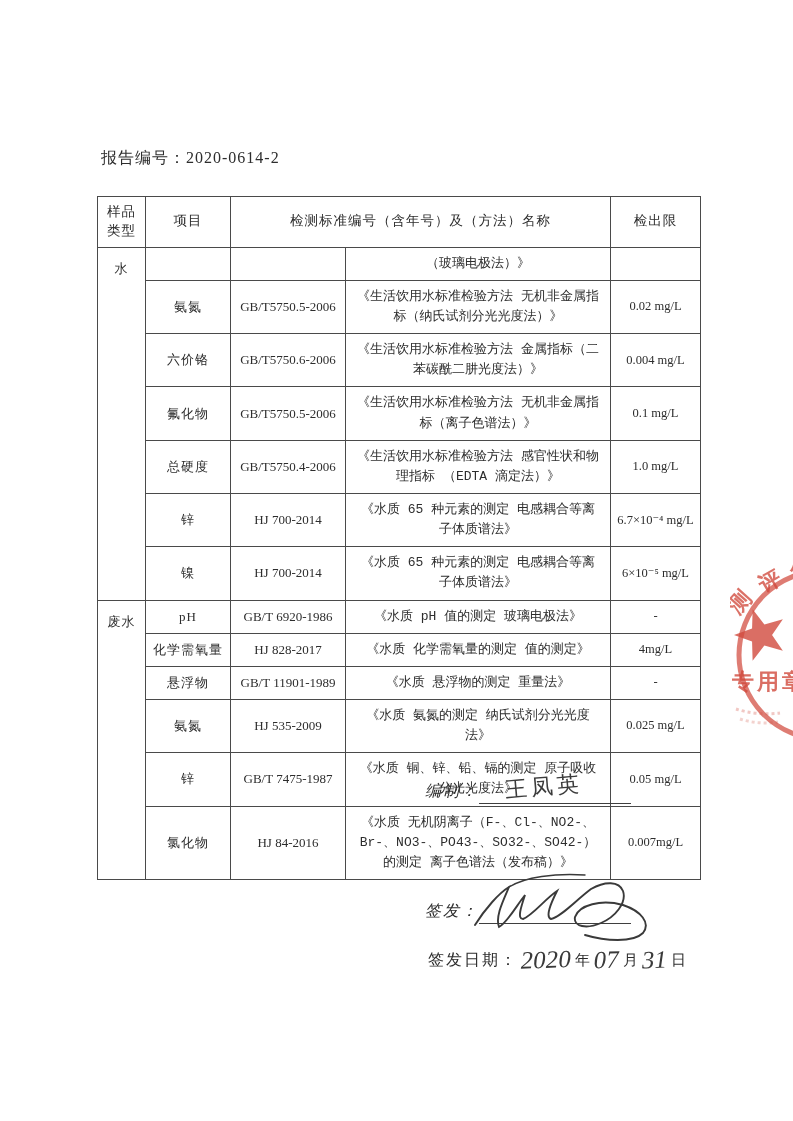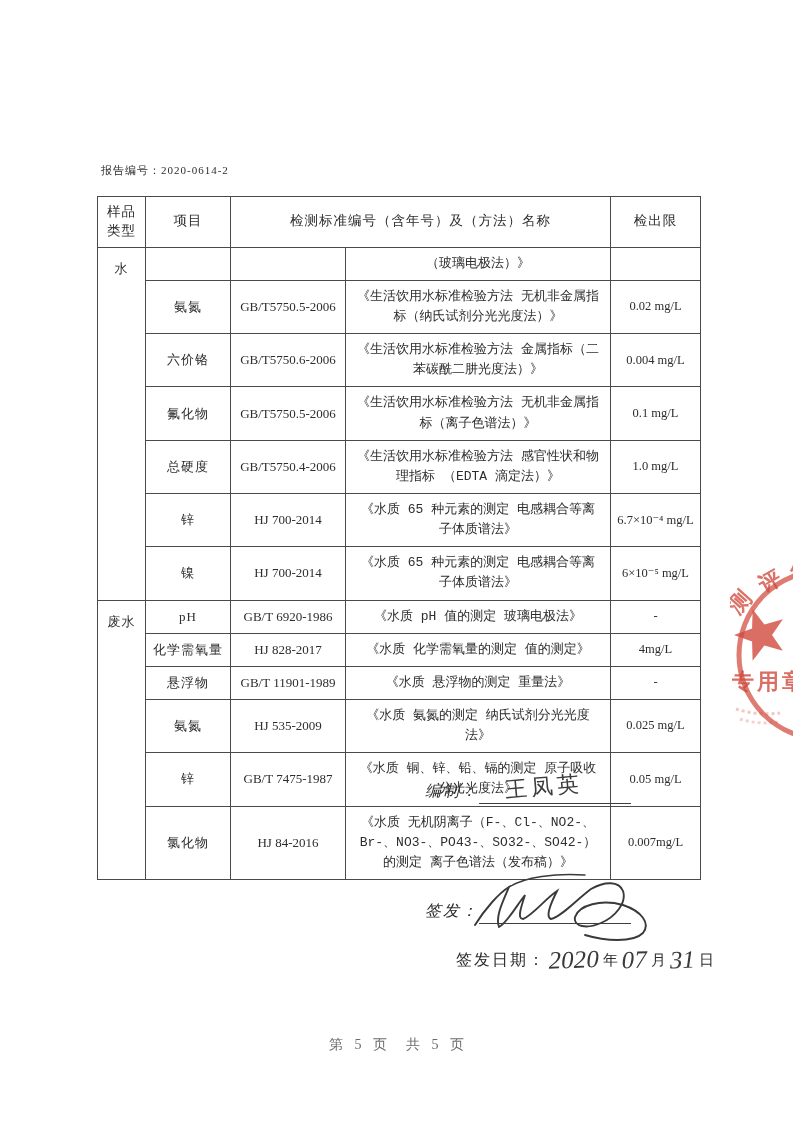--- a/index.html
+++ b/index.html
@@ -9,22 +9,22 @@
     background:#ffffff; overflow:hidden;
     font-family:"Liberation Serif","DejaVu Serif",serif;
     color:#2d2d2d;
   }
   .title {
     position:absolute; top:110px; left:97px; width:603px;
     text-align:center; font-size:31px; font-weight:bold;
     letter-spacing:10px; text-indent:10px; color:#2a2a2a;
   }
   .report-no {
-    position:absolute; top:163px; left:101px;
-    font-size:11px; letter-spacing:1px;
+    position:absolute; top:148px; left:101px;
+    font-size:16px; letter-spacing:1px;
   }
   table.results {
     position:absolute; top:196px; left:97px; width:603px;
     border-collapse:collapse; table-layout:fixed;
   }
   .results th, .results td {
     border:1px solid #4a4a4a; text-align:center;
     font-size:13px; line-height:1.55; padding:6px 4px;
     font-weight:normal; word-break:break-word;
   }
@@ -40,21 +40,21 @@
     display:inline-block; width:152px; height:26px; position:relative;
     border-bottom:1.5px solid #3f3f3f; vertical-align:bottom;
   }
   .hand-name {
     position:absolute; left:26px; bottom:1px; font-size:22px;
     letter-spacing:4px; color:#3b3b3b; transform:rotate(-5deg);
     white-space:nowrap;
   }
   .sig-svg { position:absolute; }
   .date-row { position:absolute; left:428px; top:946px; white-space:nowrap; }
-  .date-label { font-size:16px; letter-spacing:2px; vertical-align:middle;margin-left:28px; }
+  .date-label { font-size:16px; letter-spacing:2px; vertical-align:middle; }
   .hand-num {
     display:inline-block; font-size:25px; color:#3a3a3a;
     transform:skewX(-10deg) rotate(-2deg); margin:0 3px; vertical-align:middle;
   }
   .date-unit { font-size:15px; vertical-align:middle; margin:0 1px; }
   .footer {
     position:absolute; top:1036px; left:97px; width:603px;
     text-align:center; font-size:14px; letter-spacing:4px; color:#6b6b6b;
     white-space:pre;
   }
@@ -193,15 +193,14 @@
     <circle cx="93" cy="92" r="84" fill="none" stroke="#d14a3d" stroke-width="5" opacity="0.72"></circle>
     <polygon points="0,-27 6.5,-8.9 25.7,-8.3 10.5,3.4 15.9,21.8 0,11 -15.9,21.8 -10.5,3.4 -25.7,-8.3 -6.5,-8.9" transform="translate(31,72) rotate(-18)" fill="#d14a3d" opacity="0.8"></polygon>
     <text x="8" y="52" font-size="22" fill="#d14a3d" opacity="0.78" font-weight="bold" transform="rotate(-48 8 52)" aria-label="测">测</text>
     <text x="34" y="30" font-size="22" fill="#d14a3d" opacity="0.78" font-weight="bold" transform="rotate(-30 34 30)" aria-label="评">评</text>
     <text x="62" y="15" font-size="22" fill="#d14a3d" opacity="0.78" font-weight="bold" transform="rotate(-13 62 15)" aria-label="价">价</text>
     <text id="stamp-bottom-text" x="2" y="126" font-size="22" letter-spacing="3" fill="#d14a3d" opacity="0.8" font-weight="bold">专用章</text>
     <path d="M6 146 C 18 150, 34 152, 50 150" fill="none" stroke="#d14a3d" stroke-width="3" opacity="0.3" stroke-dasharray="3 3"></path>
     <path d="M10 156 C 22 160, 36 161, 48 159" fill="none" stroke="#d14a3d" stroke-width="3" opacity="0.25" stroke-dasharray="3 3"></path>
   </svg>
 
-  <div class="footer">第 5 页  共 5 页</div>
 
 </div>
 
 </body></html>

